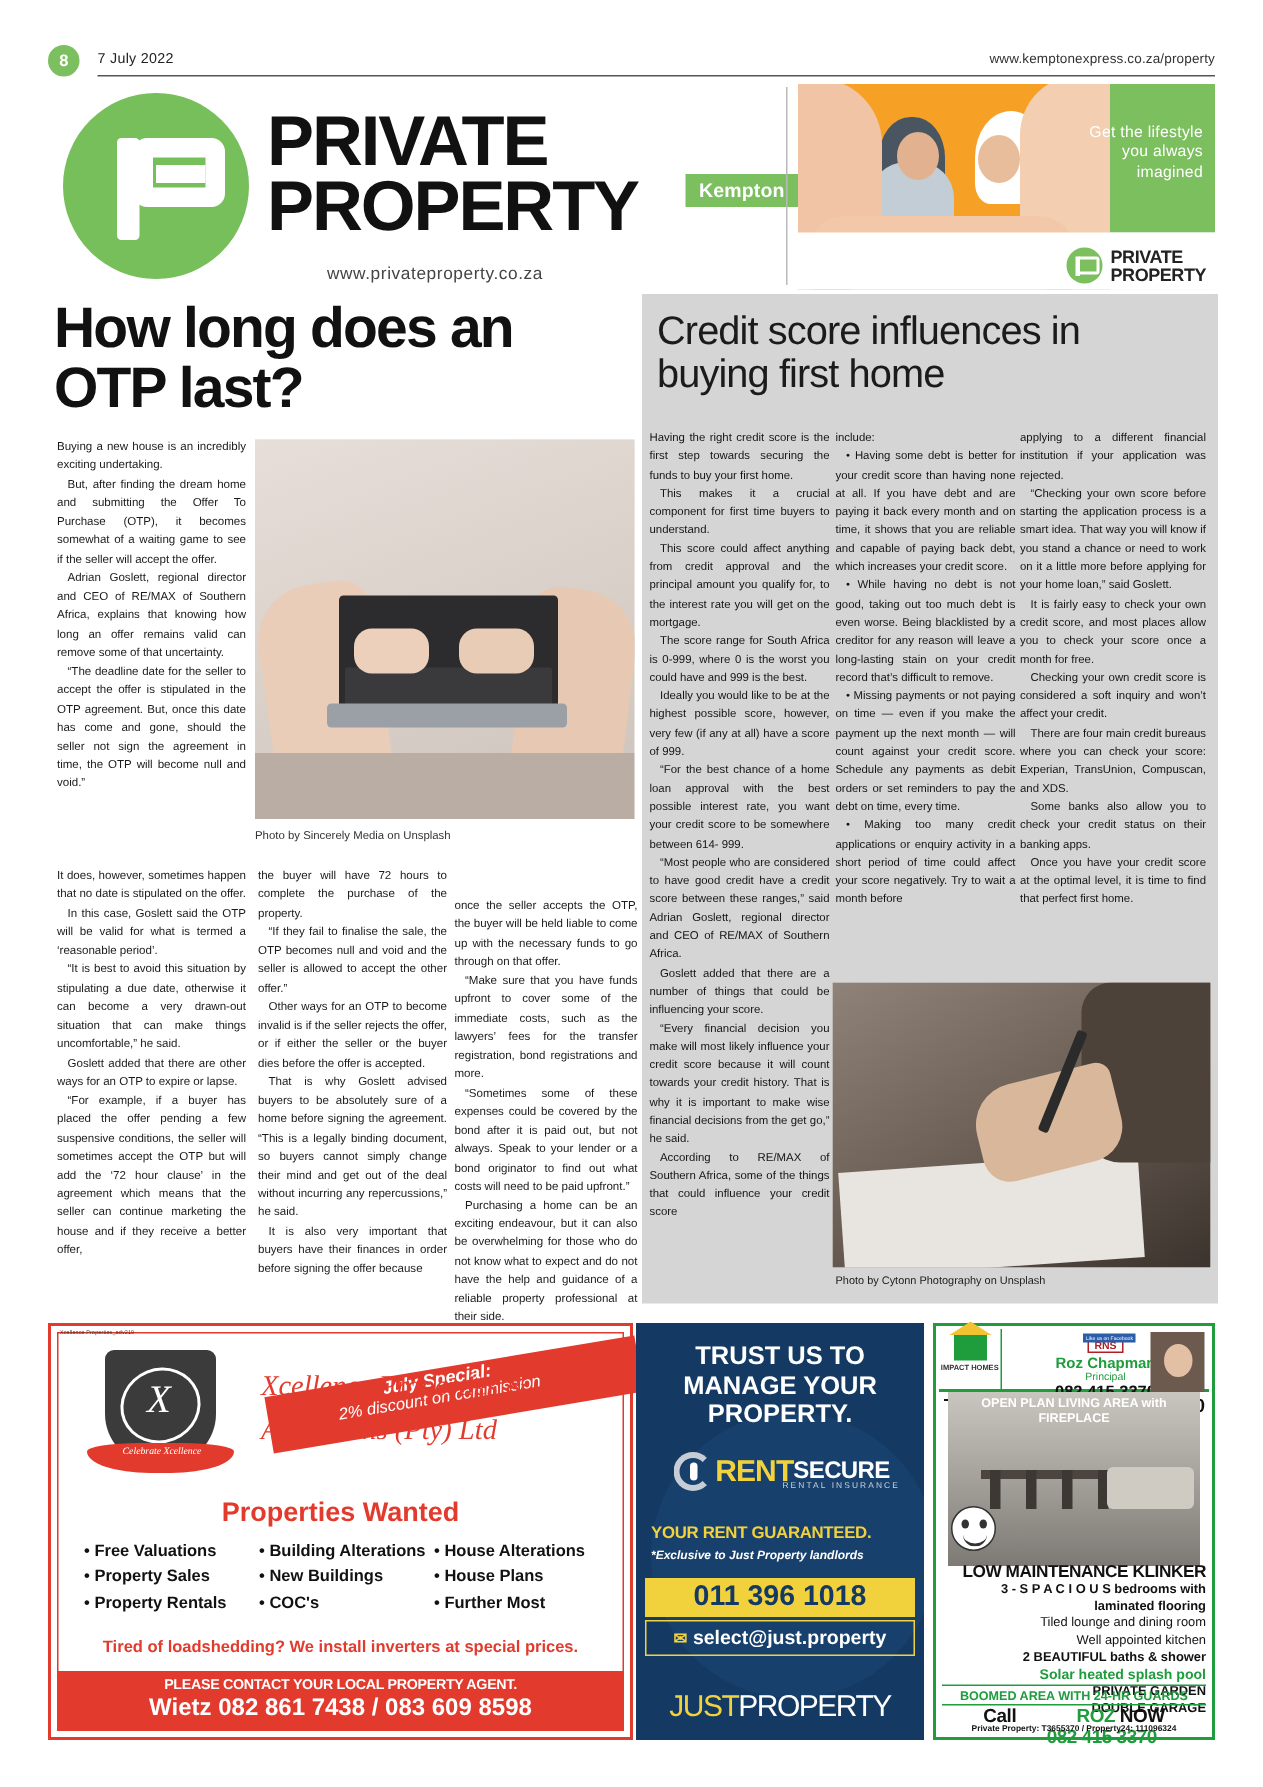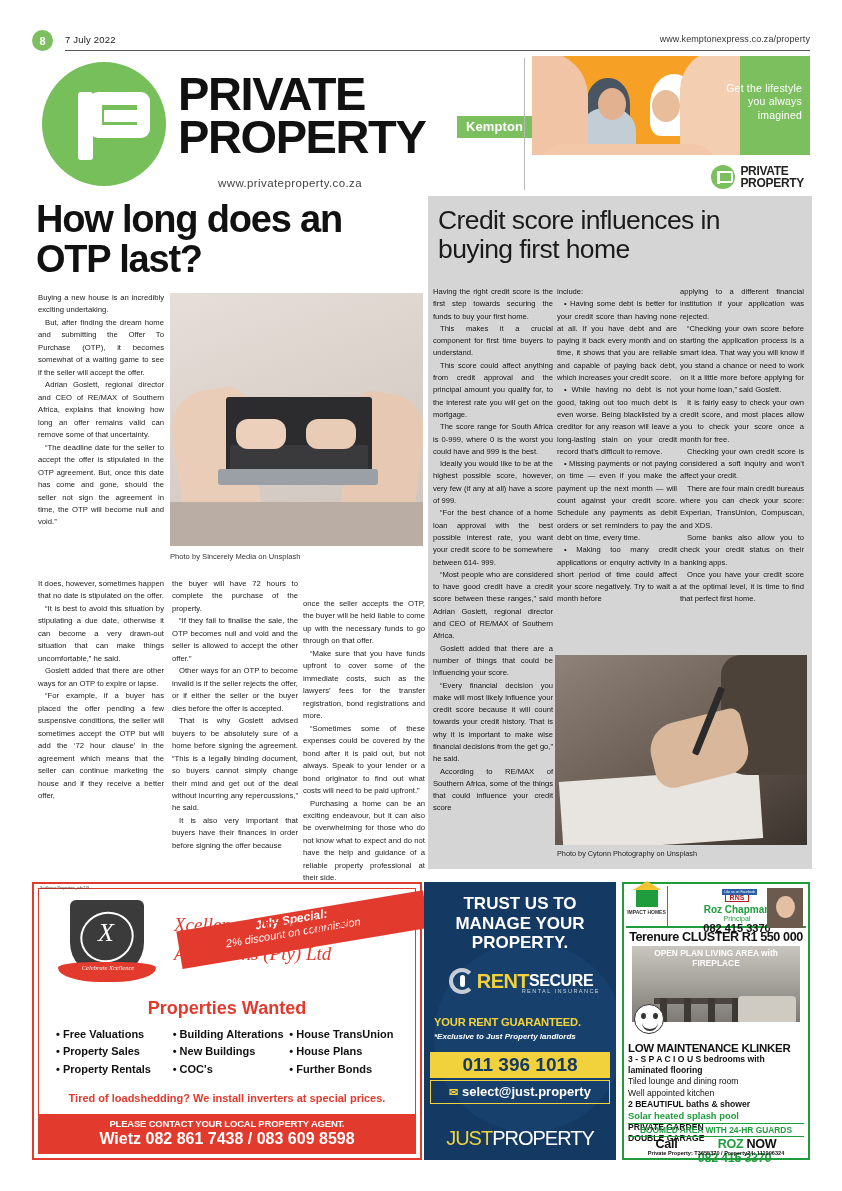--- a/index.html
+++ b/index.html
@@ -199,33 +199,33 @@
   .ad3-impact .t1{ font-size:5px; font-weight:bold; color:#333; display:block; margin-top:2px;}
   .ad3-mid { flex:1; text-align:center; }
   .ad3-rns { font-size:7px; font-weight:bold; color:#b01f24; border:1px solid #b01f24; display:inline-block; padding:0 4px; margin-top:1px;}
   .ad3-fb { position:absolute; left:96px; top:3px; font-size:3.4px; background:#2b5ea8; color:#fff; padding:1px 2px;}
   .ad3-name{ font-size:10px; font-weight:bold; color:#1f9c3c; display:block; line-height:1.1;}
   .ad3-role{ font-size:7px; color:#1f9c3c; display:block;}
   .ad3-tel { font-size:11px; font-weight:bold; color:#111; display:block; line-height:1.1;}
   .ad3-avatar{ position:absolute; right:3px; top:2px; width:36px; height:40px; background:#6d5a4e; overflow:hidden;}
   .ad3-avatar::after{content:"";position:absolute;left:9px;top:8px;width:19px;height:22px;background:#e3c0a4;border-radius:50%;}
   .ad3-price{ position:absolute; left:2px; top:46px; right:2px; text-align:center; font-size:12.6px; font-weight:bold; color:#111; letter-spacing:-.4px;}
-  .ad3-photo{ position:absolute; left:8px; top:62px; right:8px; height:76px; background:#a21caf; overflow:hidden;}
+  .ad3-photo{ position:absolute; left:8px; top:44px; right:8px; height:116px; background:#a21caf; overflow:hidden;}
   .ad3-photo .cap{ position:absolute; left:0; right:0; top:2px; text-align:center; color:#fff; font-size:8.4px; font-weight:bold; line-height:1.2; z-index:3;}
   .ad3-photo .room{ position:absolute; inset:0; background:linear-gradient(180deg,#c9c6c0 0%,#a8a49e 45%,#7d7974 100%);}
   .ad3-photo .tbl{ position:absolute; left:22px; top:52px; width:96px; height:6px; background:#4b4440;}
   .ad3-photo .ch1{ position:absolute; left:28px; top:52px; width:7px; height:26px; background:#3d3834;}
   .ad3-photo .ch2{ position:absolute; left:52px; top:52px; width:7px; height:26px; background:#3d3834;}
   .ad3-photo .ch3{ position:absolute; left:76px; top:52px; width:7px; height:26px; background:#3d3834;}
   .ad3-photo .ch4{ position:absolute; left:100px; top:52px; width:7px; height:26px; background:#3d3834;}
   .ad3-photo .sofa{ position:absolute; right:4px; top:50px; width:58px; height:28px; background:#cfcac2; border-radius:4px;}
   .ad3-smiley{ position:absolute; left:10px; top:120px; width:30px; height:30px; border-radius:50%; background:#fff; border:1.5px solid #333;}
   .ad3-smiley::before{content:"";position:absolute;left:6px;top:8px;width:5px;height:6px;border-radius:50%;background:#333;box-shadow:12px 0 0 #333;}
   .ad3-smiley::after{content:"";position:absolute;left:7px;top:17px;width:16px;height:7px;border-bottom:2px solid #333;border-radius:0 0 14px 14px;}
-  .ad3-lines{ position:absolute; left:4px; right:4px; top:158px; text-align:left;}
+  .ad3-lines{ position:absolute; left:4px; right:4px; top:158px; text-align:right;}
   .ad3-lines .big{ font-size:11.5px; font-weight:bold; color:#111; letter-spacing:-.3px;}
   .ad3-lines .l{ font-size:8.6px; color:#111; line-height:1.3; display:block;}
   .ad3-lines .lb{ font-size:8.6px; color:#111; line-height:1.3; display:block; font-weight:bold;}
   .ad3-lines .gr{ font-size:9.4px; color:#1f9c3c; font-weight:bold; display:block; line-height:1.3;}
   .ad3-boom{ position:absolute; left:4px; right:4px; top:239px; text-align:center; color:#1f9c3c; font-size:8.4px; font-weight:bold; border-top:1px solid #1f9c3c; border-bottom:1px solid #1f9c3c; padding:1px 0;}
   .ad3-call{ position:absolute; left:4px; right:4px; top:253px; text-align:center; font-size:12.6px; font-weight:bold; color:#111; letter-spacing:-.3px;}
   .ad3-call .g{ color:#1f9c3c;padding-left:37px;}
   .ad3-ref{ position:absolute; left:4px; right:4px; bottom:2px; text-align:center; font-size:5.6px; font-weight:bold; color:#111;}
 </style>
 </head>
@@ -295,20 +295,21 @@
   <div class="feat-credit">Photo by Sincerely Media on Unsplash</div>
 
   <div class="lcol lc1">
     <p class="noind">Buying a new house is an incredibly exciting undertaking.</p>
     <p>But, after finding the dream home and submitting the Offer To Purchase (OTP), it becomes somewhat of a waiting game to see if the seller will accept the offer.</p>
     <p>Adrian Goslett, regional director and CEO of RE/MAX of Southern Africa, explains that knowing how long an offer remains valid can remove some of that uncertainty.</p>
     <p>“The deadline date for the seller to accept the offer is stipulated in the OTP agreement. But, once this date has come and gone, should the seller not sign the agreement in time, the OTP will become null and void.”</p>
   </div>
   <div class="lcol lc1b">
     <p class="noind">It does, however, sometimes happen that no date is stipulated on the offer.</p>
+    <p>In this case, Goslett said the OTP will be valid for what is termed a ‘reasonable period’.</p>
     <p>“It is best to avoid this situation by stipulating a due date, otherwise it can become a very drawn-out situation that can make things uncomfortable,” he said.</p>
     <p>Goslett added that there are other ways for an OTP to expire or lapse.</p>
     <p>“For example, if a buyer has placed the offer pending a few suspensive conditions, the seller will sometimes accept the OTP but will add the ‘72 hour clause’ in the agreement which means that the seller can continue marketing the house and if they receive a better offer,</p>
   </div>
   <div class="lcol lc2">
     <p class="noind">the buyer will have 72 hours to complete the purchase of the property.</p>
     <p>“If they fail to finalise the sale, the OTP becomes null and void and the seller is allowed to accept the other offer.”</p>
     <p>Other ways for an OTP to become invalid is if the seller rejects the offer, or if either the seller or the buyer dies before the offer is accepted.</p>
     <p>That is why Goslett advised buyers to be absolutely sure of a home before signing the agreement. “This is a legally binding document, so buyers cannot simply change their mind and get out of the deal without incurring any repercussions,” he said.</p>
     <p>It is also very important that buyers have their finances in order before signing the offer because</p>
@@ -386,23 +387,23 @@
         <li>Free Valuations</li>
         <li>Property Sales</li>
         <li>Property Rentals</li>
       </ul>
       <ul>
         <li>Building Alterations</li>
         <li>New Buildings</li>
         <li>COC's</li>
       </ul>
       <ul>
-        <li>House TransUnion</li>
+        <li>House Alterations</li>
         <li>House Plans</li>
-        <li>Further Bonds</li>
+        <li>Further Most</li>
       </ul>
     </div>
     <div class="ad1-load">Tired of loadshedding? We install inverters at special prices.</div>
     <div class="ad1-agents">Rental/Sales agents needed. Training will be provided.</div>
     <div class="ad1-foot">
       <span class="f1">PLEASE CONTACT YOUR LOCAL PROPERTY AGENT.</span>
       <span class="f2">Wietz  082 861 7438 / 083 609 8598</span>
     </div>
   </div>
 

